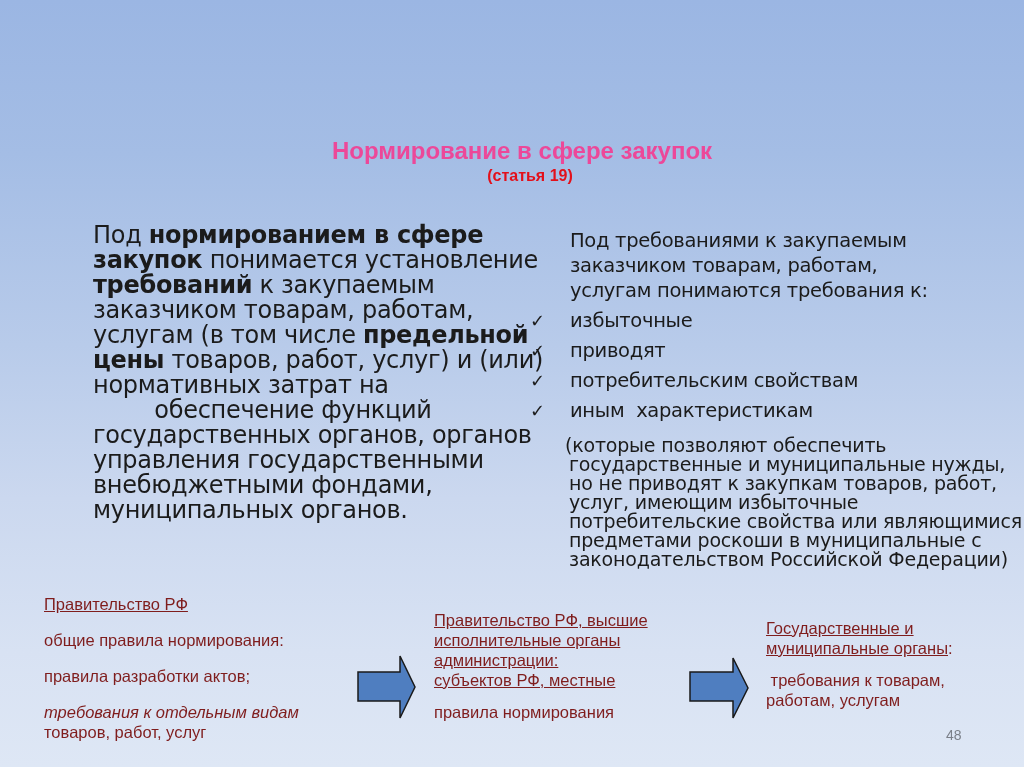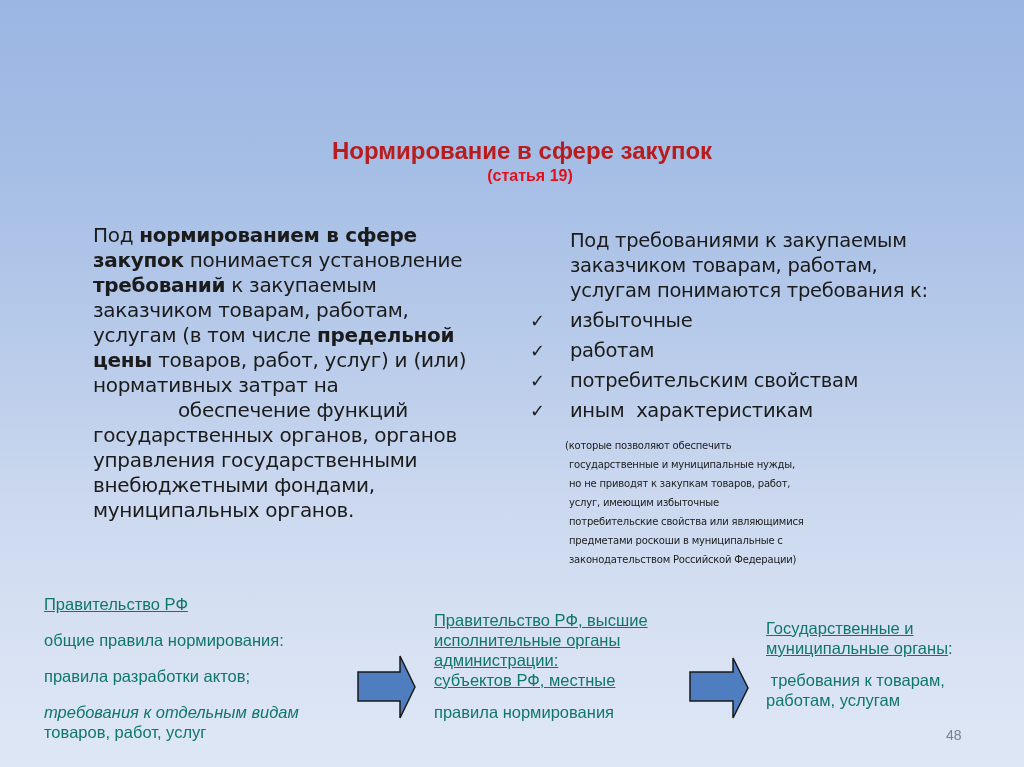--- a/index.html
+++ b/index.html
@@ -4,47 +4,47 @@
 <style>
   html, body { margin: 0; padding: 0; }
   body {
     width: 1024px; height: 767px; overflow: hidden; position: relative;
     background: linear-gradient(to bottom, #9bb6e3 0%, #a4bde5 20%, #b8cbea 45%, #cbd8ef 65%, #d8e2f3 85%, #dee7f5 100%);
     font-family: "Liberation Sans", sans-serif;
   }
   .slide { position: absolute; left: 0; top: 0; width: 1024px; height: 767px; }
 
   .title-block { position: absolute; left: 0; top: 137px; width: 1024px; text-align: center; }
-  .title { color: #b91c1c; font-weight: bold; font-size: 24px; line-height: 28px; margin-left: 20px; }
+  .title { color: #ec4899; font-weight: bold; font-size: 24px; line-height: 28px; margin-left: 20px; }
   .subtitle { color: #e3101a; font-weight: bold; font-size: 16px; line-height: 22px; margin-left: 36px; }
 
   .body-text { font-family: "DejaVu Sans", sans-serif; color: #1b1b1b; }
 
   .left-para {
     position: absolute; left: 93px; top: 223px; width: 400px;
-    font-size: 20px; line-height: 25px; letter-spacing: -0.3px;
+    font-size: 24px; line-height: 25px; letter-spacing: -0.3px;
   }
   .left-para b { font-weight: bold; }
 
   .right-intro {
     position: absolute; left: 570px; top: 228px; width: 420px;
     font-size: 19.5px; line-height: 25px; letter-spacing: -0.3px;
   }
   .check-list { position: absolute; left: 530px; top: 306px; margin: 0; padding: 0; list-style: none; }
   .check-list li { height: 30px; line-height: 30px; font-size: 19.5px; letter-spacing: -0.3px; white-space: nowrap; }
   .check-list .chk { display: inline-block; width: 40px; font-size: 18px; color: #1b1b1b; }
 
   .note {
     position: absolute; left: 565px; top: 436px; width: 420px;
-    font-size: 10px; line-height: 19px; letter-spacing: -0.2px;
+    font-size: 19px; line-height: 19px; letter-spacing: -0.2px;
   }
   .note span { display: block; white-space: nowrap; }
   .note .indent { padding-left: 4px; }
 
-  .flow { color: #0f766e; font-size: 16.5px; }
+  .flow { color: #7f1d1d; font-size: 16.5px; }
   .flow .u { text-decoration: underline; }
   .col1 { position: absolute; left: 44px; top: 594px; width: 320px; }
   .col1 .line { display: block; white-space: nowrap; }
   .col2 { position: absolute; left: 434px; top: 610px; width: 280px; line-height: 20px; }
   .col3 { position: absolute; left: 766px; top: 618px; width: 250px; line-height: 20px; }
 
   .arrow { position: absolute; }
   .page-num { position: absolute; left: 946px; top: 727px; font-size: 14px; color: #7a7f88; }
 </style>
 </head>
@@ -73,21 +73,21 @@
     </div>
 
   <div class="right-intro body-text">
     <div>Под требованиями к закупаемым</div>
     <div>заказчиком товарам, работам,</div>
     <div>услугам понимаются требования к:</div>
   </div>
 
   <ul class="check-list body-text">
     <li><span class="chk">✓</span><span>избыточные</span></li>
-    <li><span class="chk">✓</span><span>работам</span></li>
+    <li><span class="chk">✓</span><span>приводят</span></li>
     <li><span class="chk">✓</span><span>потребительским свойствам</span></li>
     <li><span class="chk">✓</span><span style="white-space:pre">иным  характеристикам</span></li>
   </ul>
 
   <div class="note body-text">
     <span>(которые позволяют обеспечить</span>
     <span class="indent">государственные и муниципальные нужды,</span>
     <span class="indent">но не приводят к закупкам товаров, работ,</span>
     <span class="indent">услуг, имеющим избыточные</span>
     <span class="indent">потребительские свойства или являющимися</span>

